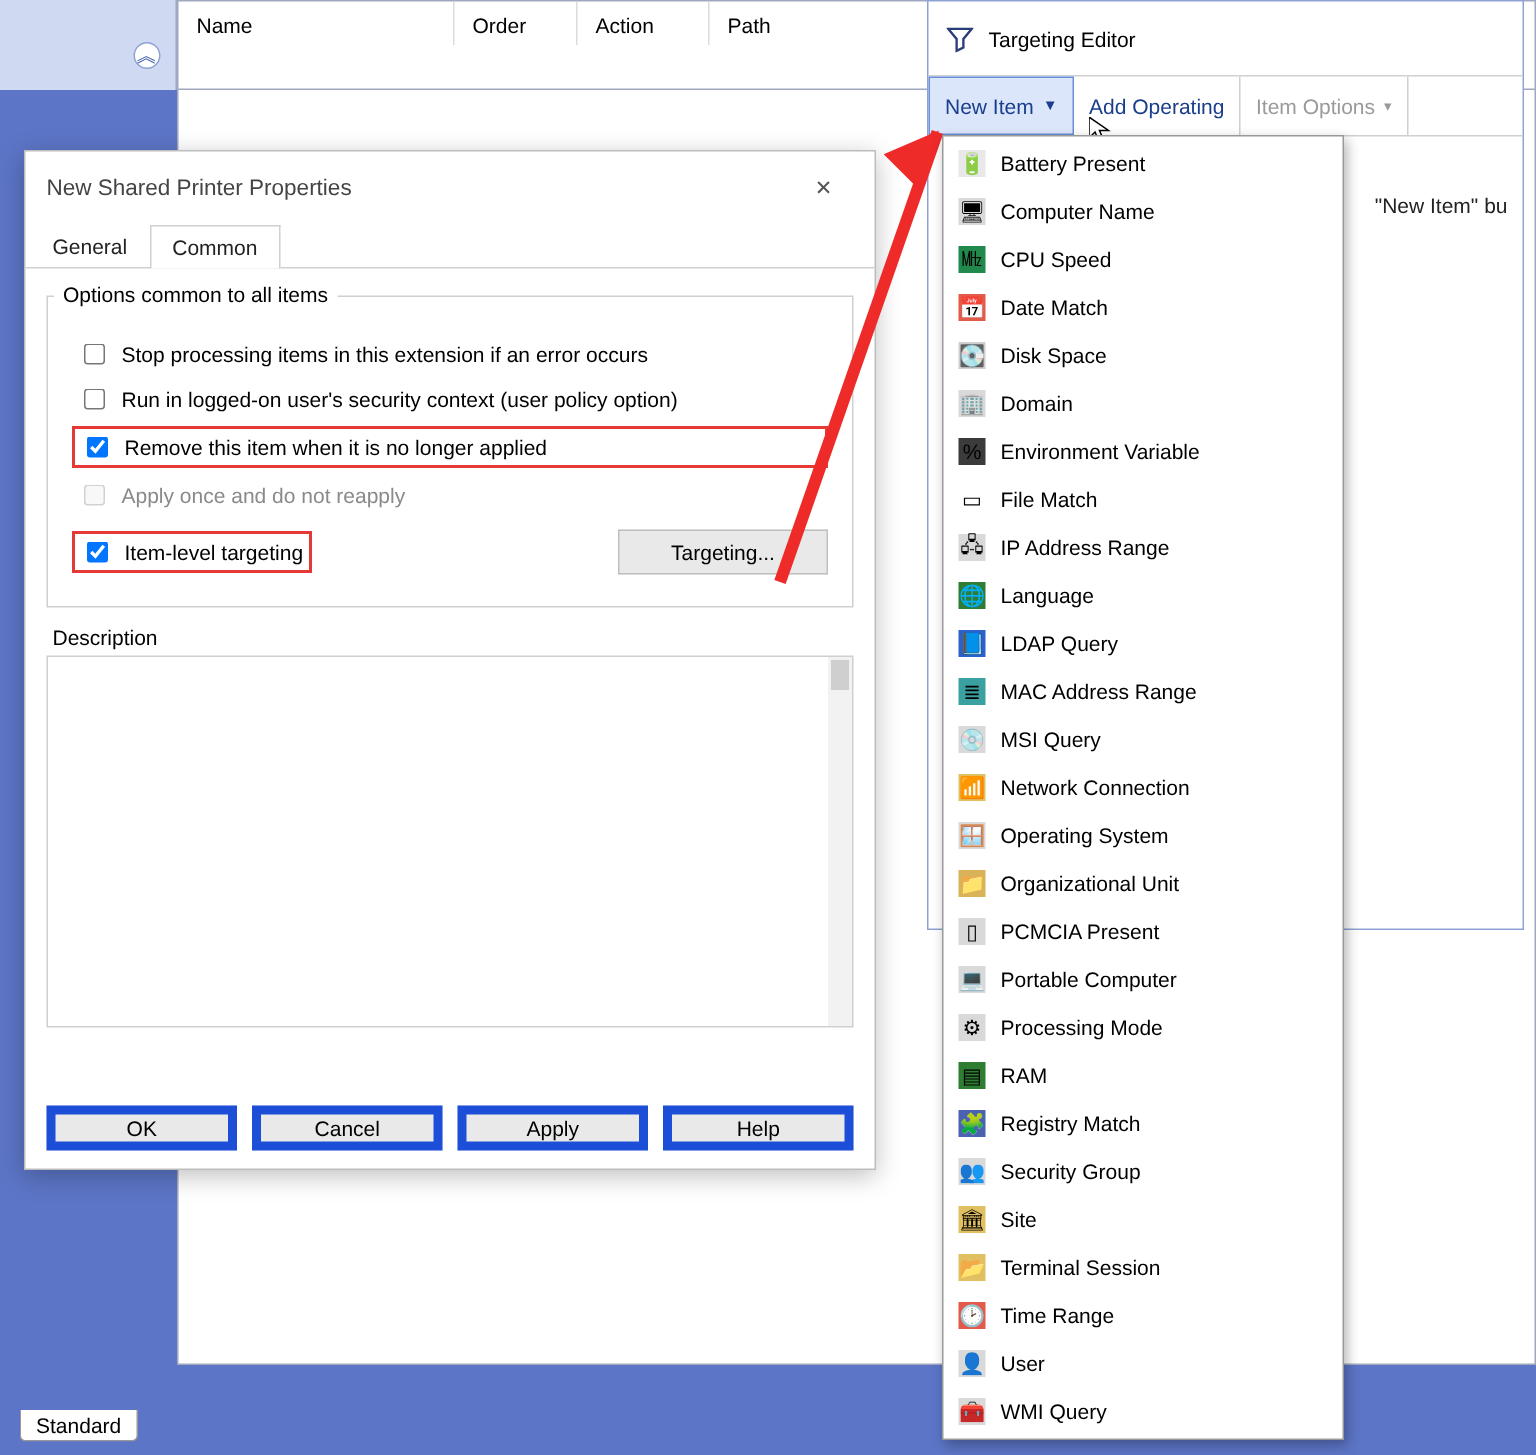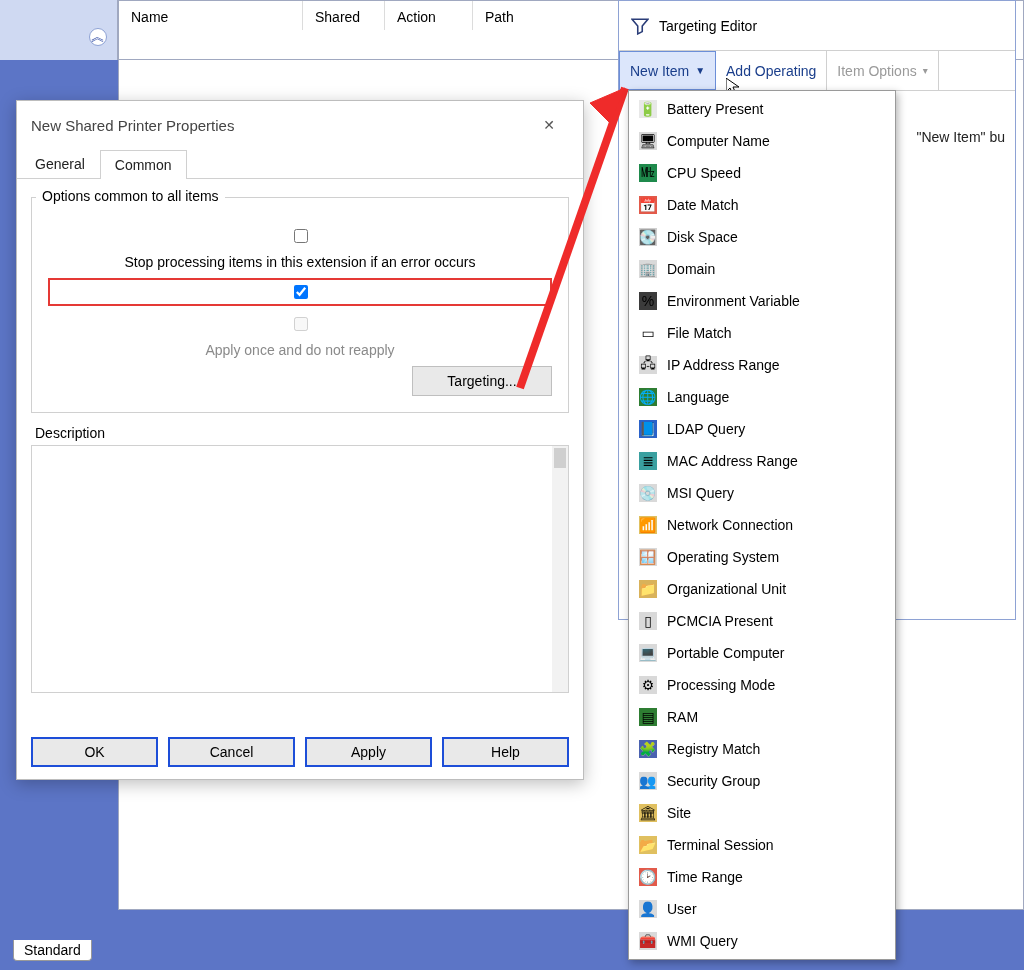--- a/index.html
+++ b/index.html
@@ -28,34 +28,34 @@
   .dialog .titlebar .close { width: 40px; height: 28px; display:flex; align-items:center; justify-content:center; color:#555; font-size:18px; }
 
   .dialog .tabs { display: flex; align-items: flex-end; padding: 0 3px; height: 30px; border-bottom: 1px solid #d0d0d0; }
   .dialog .tabs .tab { padding: 6px 14px; border:1px solid transparent; border-bottom:none; color:#222; }
   .dialog .tabs .tab.active { border-color:#d0d0d0; background:#fff; position:relative; top:1px; }
 
   .dialog .body { padding: 18px 14px 0 14px; }
   .groupbox { border:1px solid #d0d0d0; padding: 20px 16px 16px 16px; position:relative; }
   .groupbox .legend { position:absolute; top:-10px; left:4px; background:#fff; padding:0 6px; }
 
-  .chk-row { display:flex; align-items:center; gap:8px; margin: 6px 0; padding:2px 4px;flex-direction:column; }
+  .chk-row { display:flex; align-items:center; gap:8px; margin: 6px 0; padding:2px 4px; }
   .chk-row input[type=checkbox] { width:14px; height:14px; }
   .chk-row.disabled { color:#8a8a8a; }
   .chk-row.annot-red { border:2px solid #e53935; }
 
   .targeting-btn { float:right; width:140px; height:30px; background:#e9e9e9; border:1px solid #bfbfbf; }
 
   .desc-label { margin: 12px 0 4px 4px; display:block; }
   .desc-area { border:1px solid #d0d0d0; height: 248px; position:relative; }
   .desc-area .scrollbar { position:absolute; right:0; top:0; bottom:0; width:16px; background:#f2f2f2; }
   .desc-area .scrollbar .thumb { position:absolute; top:2px; right:2px; width:12px; height:20px; background:#cfcfcf; }
 
   .dlg-buttons { position:absolute; left:0; right:0; bottom:12px; display:flex; justify-content:center; gap:10px; padding:0 14px; }
-  .dlg-buttons button { width:132px; height:30px; background:#e9e9e9; border:2px solid #1d4ed8; }
+  .dlg-buttons button { width:132px; height:30px; background:#e9e9e9; border:6px solid #1d4ed8; }
 
   
   .te-window { position:absolute; right:8px; top:0; width:398px; height:620px; background:#fff; border:1px solid #8ea2d4; }
   .te-title { height:50px; display:flex; align-items:center; gap:10px; padding:0 12px; border-bottom:1px solid #d0d0d0; }
   .te-title .funnel { width:18px; height:18px; color:#2a3d78; }
   .te-toolbar { height:40px; display:flex; align-items:stretch; border-bottom:1px solid #d0d0d0; }
   .te-toolbar .tb-btn { display:flex; align-items:center; gap:6px; padding:0 10px; color:#1a3e8b; border-right:1px solid #d0d0d0; }
   .te-toolbar .tb-btn:first-child { background:#dce6fb; border:1px solid #6b8ed8; }
   .te-toolbar .tb-btn.disabled { color:#9a9a9a; }
   .te-toolbar .caret { font-size:10px; }
@@ -78,21 +78,21 @@
 <div class="app-bg"></div>
 
 <div class="main-panel">
   <div class="collapse-btn">
     <span>︽</span>
   </div>
 </div>
 
 <div class="list-header">
   <span class="col-name">Name</span>
-  <span class="col-order">Shared</span>
+  <span class="col-order">Order</span>
   <span class="col-action">Action</span>
   <span class="col-path">Path</span>
 </div>
 <div class="list-body"></div>
 
 <div class="bottom-tab">
   <div class="tabbit">Standard</div>
 </div>
 
 <div class="dialog">
@@ -108,31 +108,40 @@
   </div>
   <div class="body">
     <div class="groupbox">
       <span class="legend">Options common to all items</span>
 
       <label class="chk-row">
         <input type="checkbox" style="">
         <span>Stop processing items in this extension if an error occurs</span>
       </label>
 
+      <label class="chk-row">
+        <input type="checkbox" style="">
+        <span>Run in logged-on user's security context (user policy option)</span>
+      </label>
 
       <label class="chk-row annot-red">
         <input type="checkbox" checked="" style="">
+        <span>Remove this item when it is no longer applied</span>
       </label>
 
       <label class="chk-row disabled">
         <input type="checkbox" disabled="" style="">
         <span>Apply once and do not reapply</span>
       </label>
 
       <div style="display:flex; align-items:center;">
+        <label class="chk-row annot-red" style="flex:0 0 auto;">
+          <input type="checkbox" checked="" style="">
+          <span>Item-level targeting</span>
+        </label>
         <div style="flex:1"></div>
         <button class="targeting-btn">Targeting...</button>
       </div>
     </div>
 
     <span class="desc-label">Description</span>
     <div class="desc-area">
       <div class="scrollbar">
         <div class="thumb"></div>
       </div>

